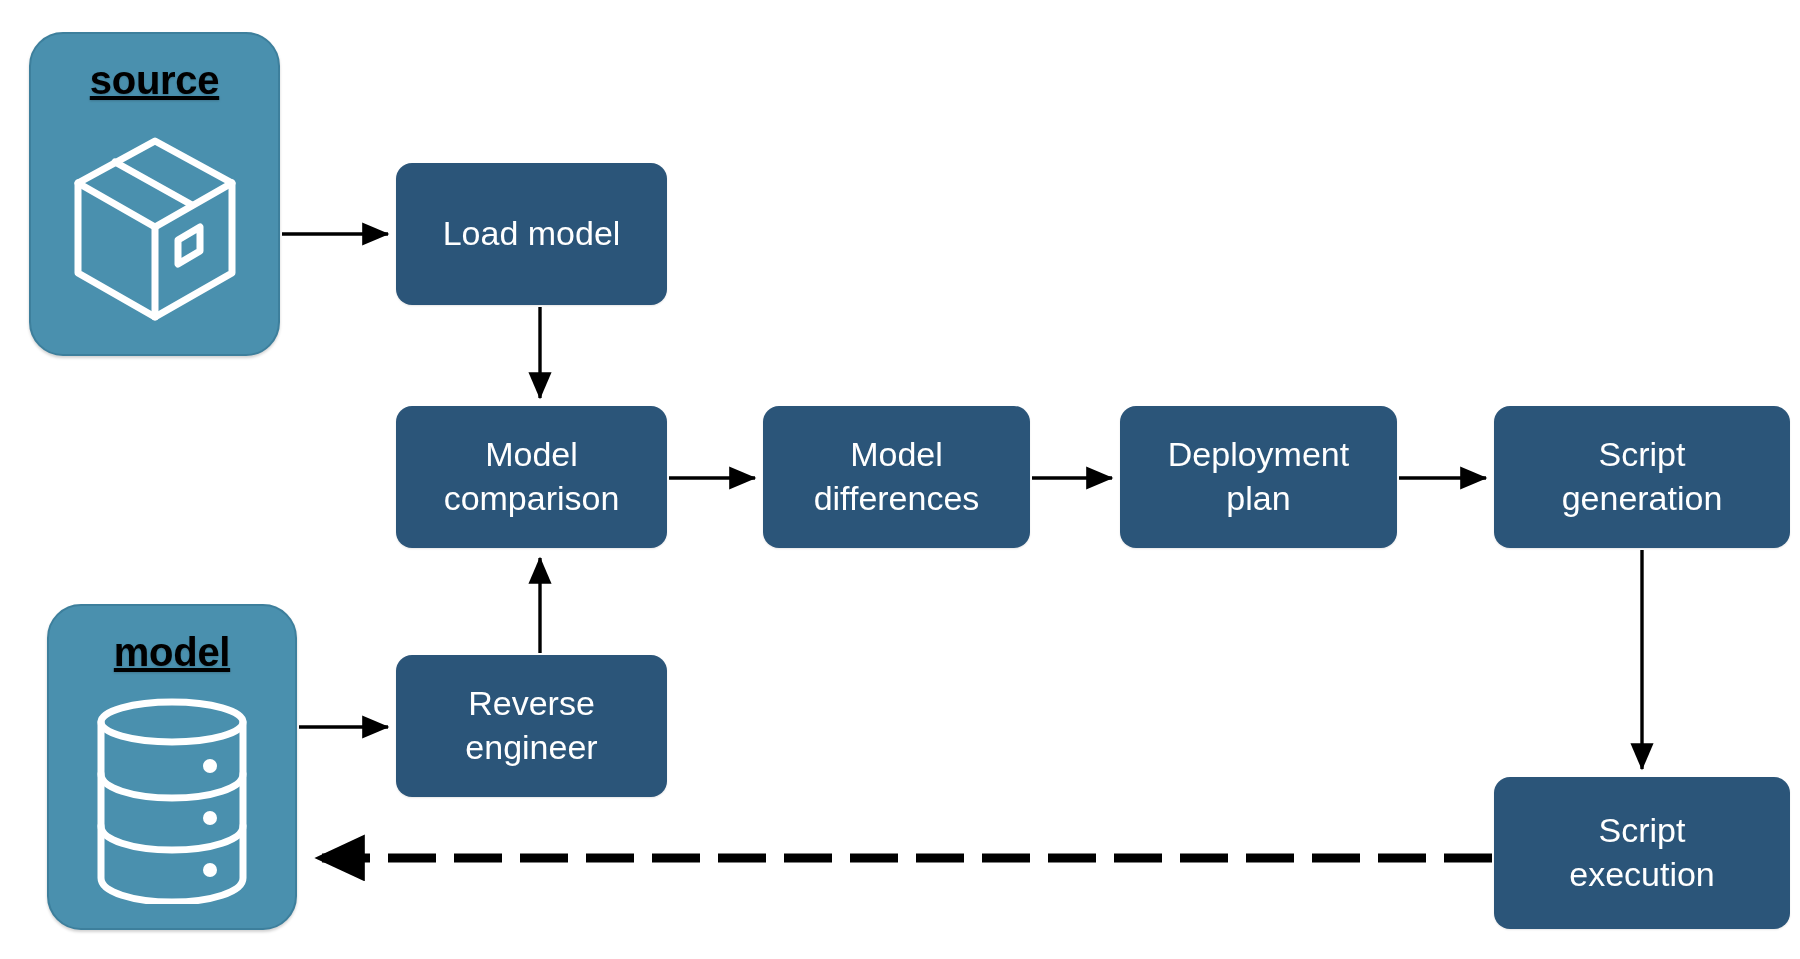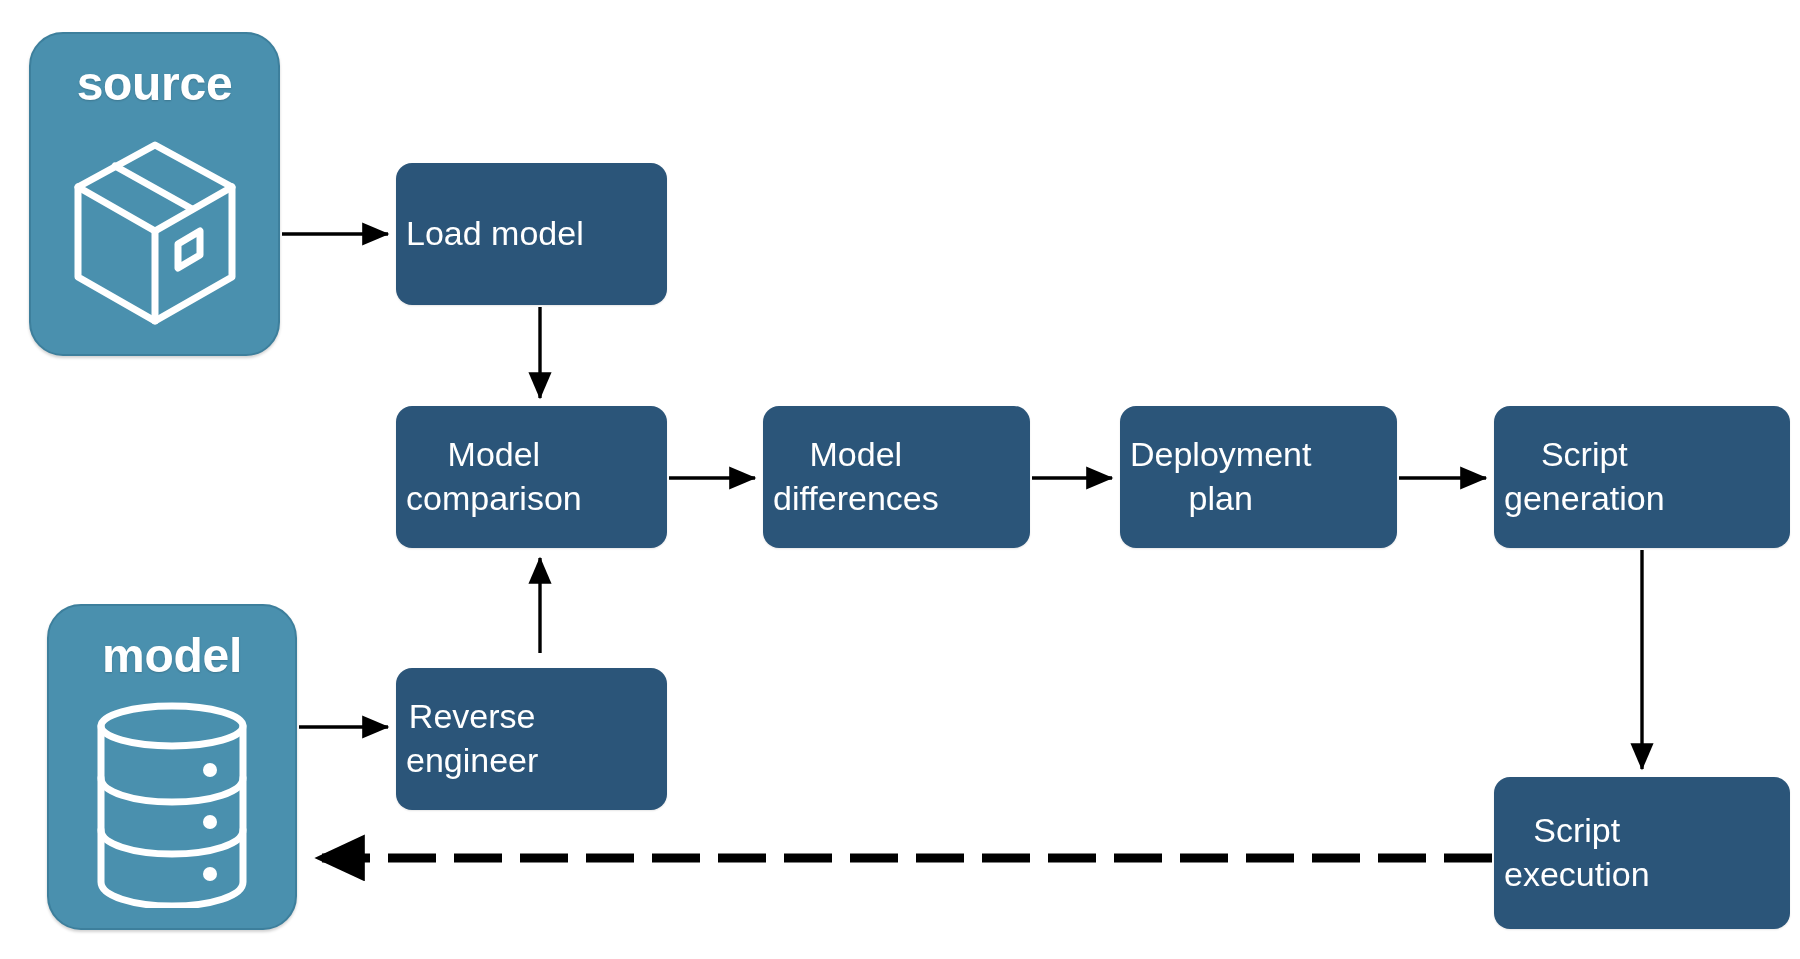--- a/index.html
+++ b/index.html
@@ -31,44 +31,45 @@
     box-sizing: border-box;
     background: #4a90ae;
     border: 2px solid #3d7f9c;
     border-radius: 34px;
     display: flex;
     flex-direction: column;
     align-items: center;
     box-shadow: 0 2px 3px rgba(0,0,0,0.18);
   }
   .endpoint .ep-label {
-    color: #ffffff;
+    color: #000000;
     font-weight: bold;
-    font-size: 48px;
+    font-size: 40px;
     line-height: 1;
     letter-spacing: -0.3px;
     margin-top: 26px;
     text-shadow: 0 1px 2px rgba(0,0,0,0.18);
+    text-decoration: underline;
   }
   .endpoint .ep-icon {
     flex: 1;
     display: flex;
     align-items: center;
     justify-content: center;
     width: 100%;
   }
   
   .node {
     position: absolute;
     box-sizing: border-box;
     background: #2b5579;
     border-radius: 16px;
     display: flex;
     align-items: center;
-    justify-content: flex-start;
+    justify-content: center;
     text-align: center;
     color: #ffffff;
     font-size: 34px;
     line-height: 1.28;
     padding: 6px 10px;
     box-shadow: 0 1px 2px rgba(0,0,0,0.10);
   }
   .node .node-label {
     display: block;
     white-space: pre-line;
@@ -167,21 +168,21 @@
   <div class="node" style="left:1120px; top:406px; width:277px; height:142px;">
     <span class="node-label">Deployment
 plan</span>
   </div>
 
   <div class="node" style="left:1494px; top:406px; width:296px; height:142px;">
     <span class="node-label">Script
 generation</span>
   </div>
 
-  <div class="node" style="left:396px; top:655px; width:271px; height:142px;margin-top:13px;">
+  <div class="node" style="left:396px; top:655px; width:271px; height:142px;">
     <span class="node-label">Reverse
 engineer</span>
   </div>
 
   <div class="node" style="left:1494px; top:777px; width:296px; height:152px;">
     <span class="node-label">Script
 execution</span>
   </div>
 
 </div>

